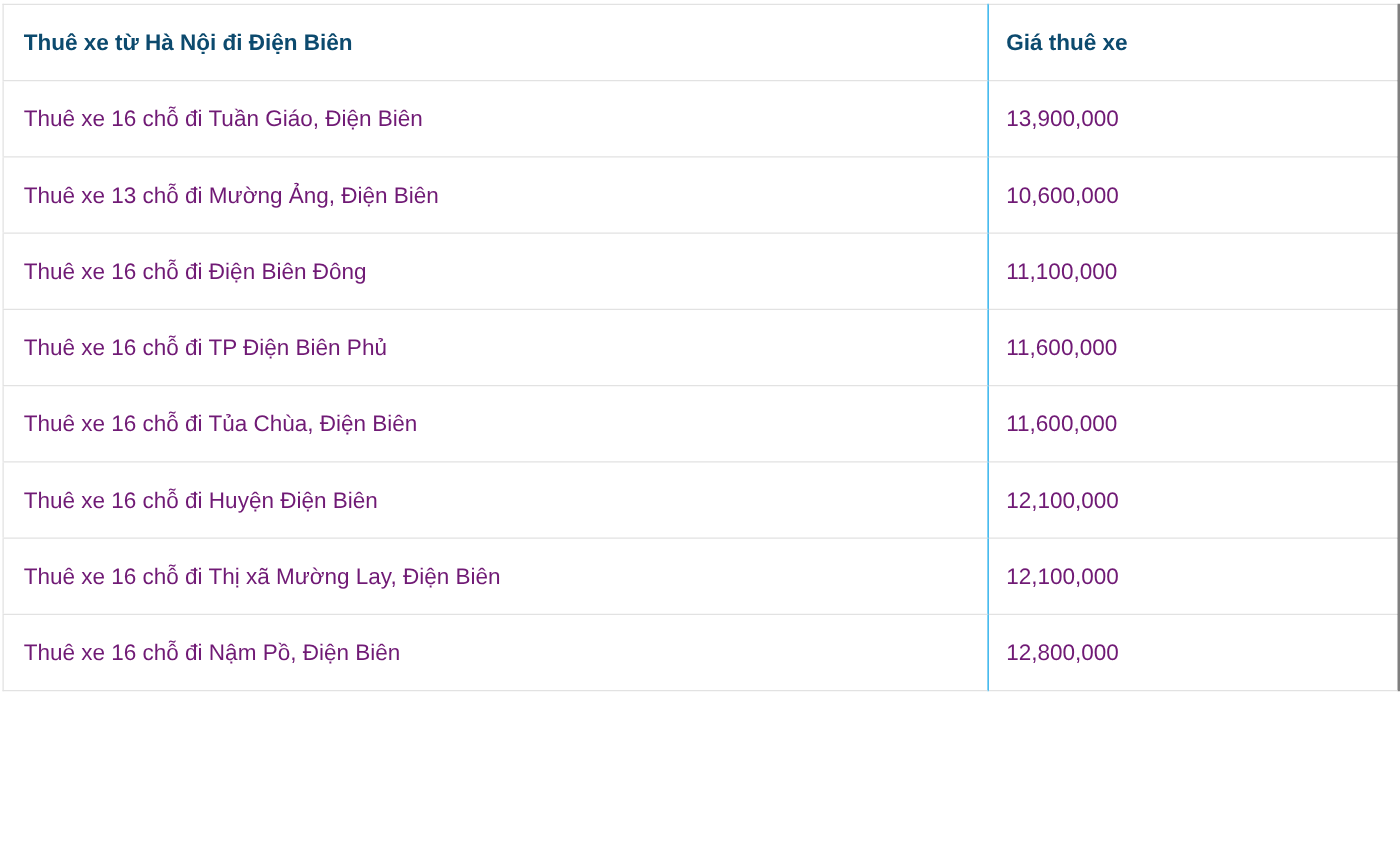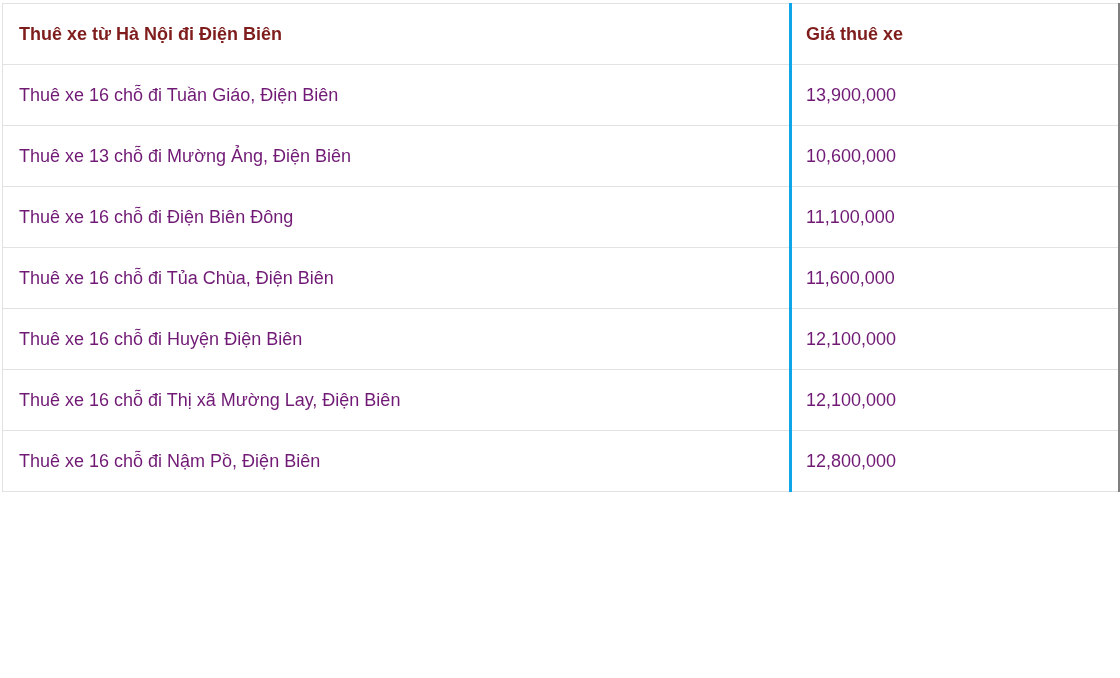--- a/index.html
+++ b/index.html
@@ -33,26 +33,26 @@
     padding: 0 10px 0 16px;
     text-align: left;
     vertical-align: middle;
     font-size: 18px;
     color: #701a75;
     white-space: nowrap;
     overflow: hidden;
   }
   .price-table thead th {
     font-weight: bold;
-    color: #7f1d1d;
+    color: #0c4a6e;
     border-top: none;
   }
   .price-table th.price-col,
   .price-table td.price-col {
-    border-left: 3px solid #0ea5e9;
+    border-left: 1px solid #0ea5e9;
     padding-left: 14px;
   }
 </style>
 </head>
 <body>
 
 <table class="price-table">
   <colgroup>
     <col class="col-route">
     <col class="col-price">
@@ -70,20 +70,24 @@
     </tr>
     <tr>
       <td>Thuê xe 13 chỗ đi Mường Ảng, Điện Biên</td>
       <td class="price-col">10,600,000</td>
     </tr>
     <tr>
       <td>Thuê xe 16 chỗ đi Điện Biên Đông</td>
       <td class="price-col">11,100,000</td>
     </tr>
     <tr>
+      <td>Thuê xe 16 chỗ đi TP Điện Biên Phủ</td>
+      <td class="price-col">11,600,000</td>
+    </tr>
+    <tr>
       <td>Thuê xe 16 chỗ đi Tủa Chùa, Điện Biên</td>
       <td class="price-col">11,600,000</td>
     </tr>
     <tr>
       <td>Thuê xe 16 chỗ đi Huyện Điện Biên</td>
       <td class="price-col">12,100,000</td>
     </tr>
     <tr>
       <td>Thuê xe 16 chỗ đi Thị xã Mường Lay, Điện Biên</td>
       <td class="price-col">12,100,000</td>

